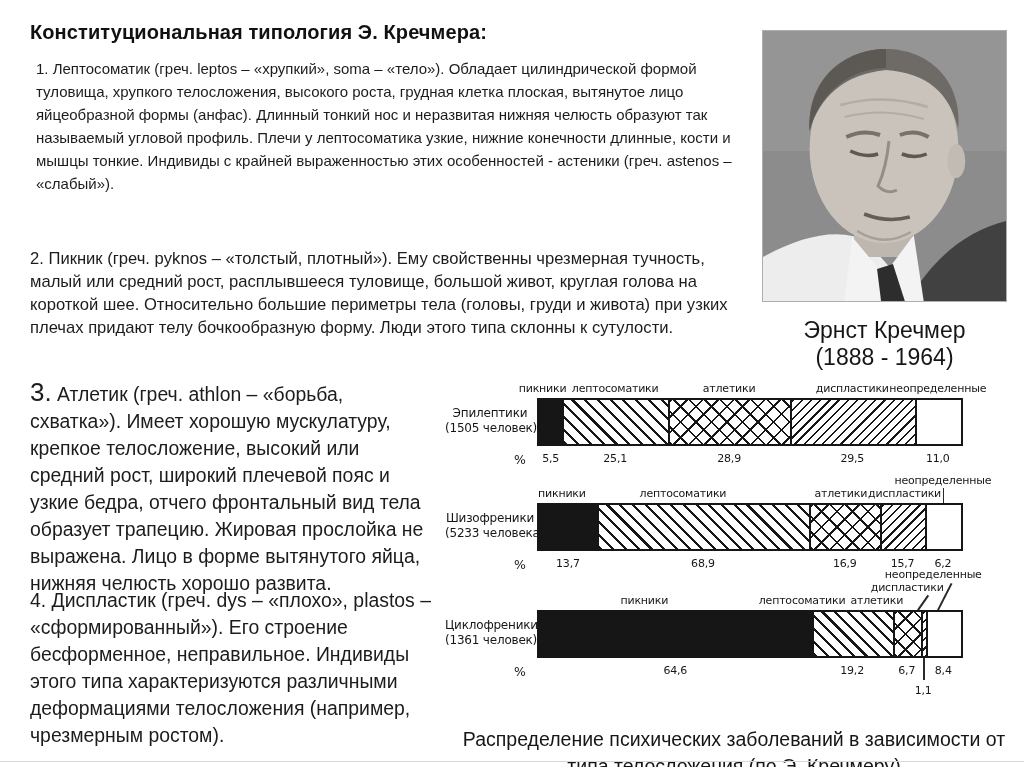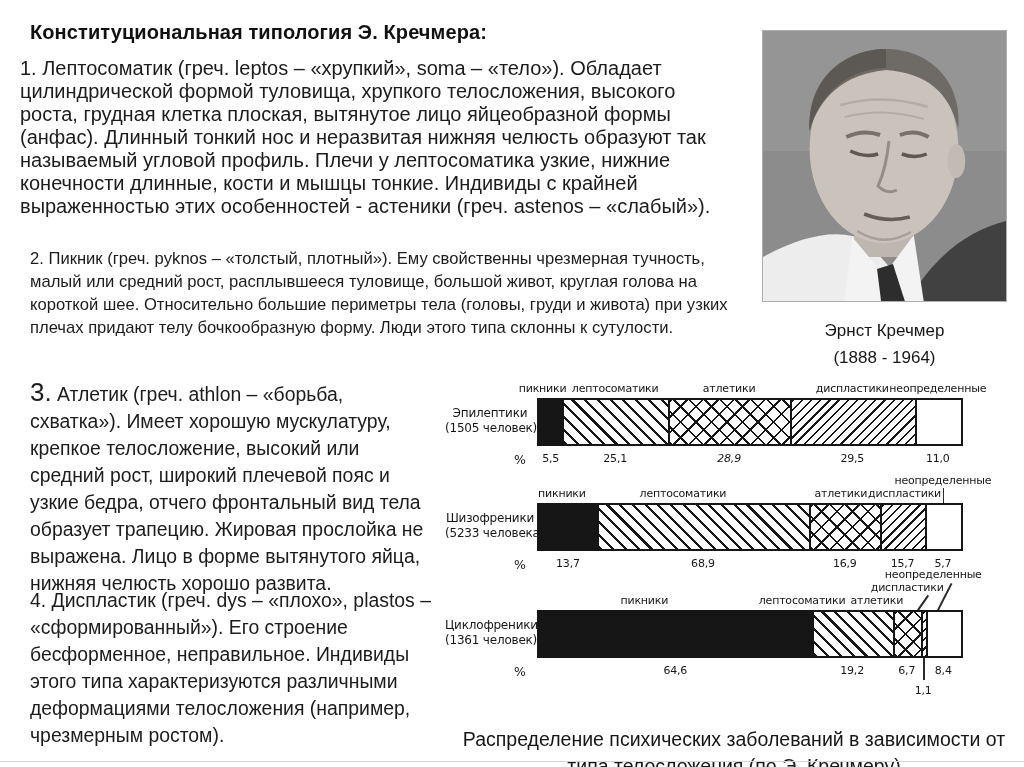--- a/index.html
+++ b/index.html
@@ -8,35 +8,35 @@
     background:#ffffff;color:#1c1c1c;
     font-family:"Liberation Sans",sans-serif;
   }
   .slide{position:absolute;inset:0;background:#fff;}
 
   .title{
     position:absolute;left:30px;top:21px;margin:0;
     font-size:20px;font-weight:bold;letter-spacing:.1px;color:#111;
   }
   .para{position:absolute;margin:0;color:#1c1c1c;}
-  .p1{left:20px;top:57px;width:714px;font-size:20px;line-height:23px;}
+  .p1{left:36px;top:57px;width:714px;font-size:15px;line-height:23px;}
   .p2{left:30px;top:247px;width:714px;font-size:16.6px;line-height:23px;}
   .p3{left:30px;top:379px;width:408px;font-size:19.4px;line-height:27px;}
   .p4{left:30px;top:587px;width:408px;font-size:19.4px;line-height:27px;}
   .bignum{font-size:26px;line-height:27px;}
 
   
   .photo{
     position:absolute;left:762px;top:30px;width:245px;height:272px;
     border:1px solid #aeaeae;box-sizing:border-box;background:#8c8c8c;
   }
   .photo svg{display:block;width:100%;height:100%;}
   .photo-caption{
     position:absolute;left:752px;top:317px;width:265px;
-    text-align:center;font-size:17px;line-height:27px;color:#161616;
+    text-align:center;font-size:23px;line-height:27px;color:#161616;
   }
 
   
   .chart{
     position:absolute;left:445px;top:372px;width:578px;height:335px;
     font-family:"DejaVu Sans",sans-serif;color:#161616;
   }
   .row-label{
     position:absolute;left:0;width:90px;text-align:center;
     font-size:12px;line-height:15px;letter-spacing:-.2px;white-space:nowrap;
@@ -128,21 +128,21 @@
         <div class="seg pat-empty" style="width: 11%;"></div>
       </div>
       <div class="cat-label" style="left: 97.605px; top: 10px;">пикники</div>
       <div class="cat-label" style="left: 170.171px; top: 10px;">лептосоматики</div>
       <div class="cat-label" style="left: 284.111px; top: 10px;">атлетики</div>
       <div class="cat-label" style="left: 407.335px; top: 10px;">диспластики</div>
       <div class="cat-label" style="left: 492.79px; top: 10px;">неопределенные</div>
       <div class="pct-sign" style="left: 69px; top: 80px;">%</div>
       <div class="val-label" style="left: 105.605px; top: 80px;">5,5</div>
       <div class="val-label" style="left: 170.171px; top: 80px;">25,1</div>
-      <div class="val-label" style="left: 284.111px; top: 80px; font-style: italic;">28,9</div>
+      <div class="val-label" style="left: 284.111px; top: 80px;">28,9</div>
       <div class="val-label" style="left: 407.335px; top: 80px;">29,5</div>
       <div class="val-label" style="left: 492.79px; top: 80px;">11,0</div>
       <div class="row-label" style="top: 139px;">
         <div class="">Шизофреники</div>
         <div class="">(5233 человека)</div>
       </div>
       <div class="bar" style="top: 131px; left: 92px;">
         <div class="seg pat-solid" style="width: 13.7%;"></div>
         <div class="seg pat-diag-back" style="width: 50.3%;"></div>
         <div class="seg pat-cross" style="width: 16.9%;"></div>
@@ -153,21 +153,21 @@
       <div class="cat-label" style="left: 237.947px; top: 115px;">лептосоматики</div>
       <div class="cat-label" style="left: 395.739px; top: 115px;">атлетики</div>
       <div class="cat-label" style="left: 459.553px; top: 115px;">диспластики</div>
       <div class="cat-label" style="left: 497.854px; top: 102px;">неопределенные</div>
       <div class="callout" style="height: 15px; left: 497.854px; top: 116px;"></div>
       <div class="pct-sign" style="left: 69px; top: 185px;">%</div>
       <div class="val-label" style="left: 122.907px; top: 185px;">13,7</div>
       <div class="val-label" style="left: 257.947px; top: 185px;">68,9</div>
       <div class="val-label" style="left: 399.739px; top: 185px;">16,9</div>
       <div class="val-label" style="left: 457.553px; top: 185px;">15,7</div>
-      <div class="val-label" style="left: 497.854px; top: 185px;">5,7</div>
+      <div class="val-label" style="left: 497.854px; top: 185px;">6,2</div>
       <div class="row-label" style="top: 246px;">
         <div class="">Циклофреники</div>
         <div class="">(1361 человек)</div>
       </div>
       <div class="bar" style="top: 238px; left: 92px;">
         <div class="seg pat-solid" style="width: 64.6%;"></div>
         <div class="seg pat-diag-back" style="width: 19.2%;"></div>
         <div class="seg pat-cross" style="width: 6.7%;"></div>
         <div class="seg pat-diag-fwd" style="width: 1.1%;"></div>
         <div class="seg pat-empty" style="width: 8.4%;"></div>

